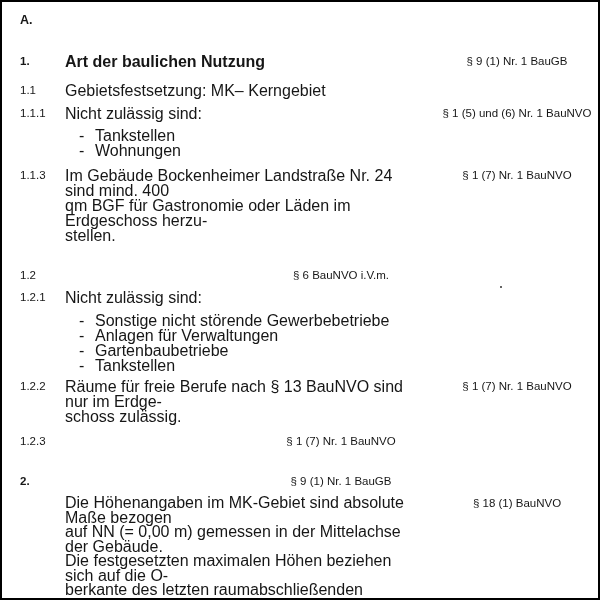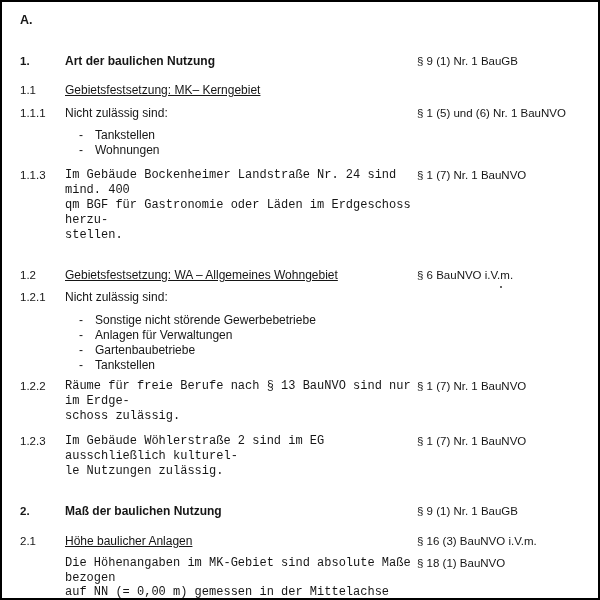--- a/index.html
+++ b/index.html
@@ -15,32 +15,33 @@
   }
   .page { padding: 11px 0 0 18px; }
   .row { display: flex; align-items: flex-start; }
   .num {
     flex: 0 0 45px;
     font-size: 11.5px; line-height: 15px;
     white-space: nowrap;
   }
   .content {
     flex: 0 0 352px;
-    font-size: 12px; line-height: 15px;
+    font-size: 16px; line-height: 15px;
   }
   .ref {
-    margin-left: 0;
+    margin-left: 19px;
     flex: 1 1 auto;
     font-size: 11.5px; line-height: 15px;
     white-space: nowrap;
+    text-align: center;
   }
   .bold { font-weight: bold; }
   .title-row .num, .title-row .content { font-size: 12.5px; font-weight: bold; }
-  .underline { text-decoration: underline; }
-  .pre { white-space: pre-line; font-family: Liberation Mono, monospace; }
+  .underline { }
+  .pre { white-space: pre-line; }
   .para { line-height: 14.5px; }
   .bullet { display: flex; }
   .bullet .dash { flex: 0 0 30px; padding-left: 14px; box-sizing: border-box; }
   .artifact-dot {
     position: absolute; left: 498px; top: 284px;
     width: 2px; height: 2px; background: #333333; border-radius: 50%;
   }
 </style>
 </head>
 <body>
@@ -85,21 +86,20 @@
   <div class="row" style="margin-top:10px">
     <div class="num">1.1.3</div>
     <div class="content pre">Im Gebäude Bockenheimer Landstraße Nr. 24 sind mind. 400
 qm BGF für Gastronomie oder Läden im Erdgeschoss herzu-
 stellen.</div>
     <div class="ref">§ 1 (7) Nr. 1 BauNVO</div>
   </div>
 
   <div class="row" style="margin-top:25px">
     <div class="num">1.2</div>
-    <div class="content"><span class="underline">Gebietsfestsetzung: WA – Allgemeines Wohngebiet</span></div>
     <div class="ref">§ 6 BauNVO i.V.m.</div>
   </div>
 
   <div class="row" style="margin-top:7px">
     <div class="num">1.2.1</div>
     <div class="content">Nicht zulässig sind:</div>
   </div>
 
   <div class="row" style="margin-top:8px">
     <div class="num"></div>
@@ -125,36 +125,28 @@
 
   <div class="row" style="margin-top:6px">
     <div class="num">1.2.2</div>
     <div class="content pre">Räume für freie Berufe nach § 13 BauNVO sind nur im Erdge-
 schoss zulässig.</div>
     <div class="ref">§ 1 (7) Nr. 1 BauNVO</div>
   </div>
 
   <div class="row" style="margin-top:10px">
     <div class="num">1.2.3</div>
-    <div class="content pre">Im Gebäude Wöhlerstraße 2 sind im EG ausschließlich kulturel-
-le Nutzungen zulässig.</div>
     <div class="ref">§ 1 (7) Nr. 1 BauNVO</div>
   </div>
 
   <div class="row" style="margin-top:25px">
     <div class="num bold">2.</div>
-    <div class="content bold">Maß der baulichen Nutzung</div>
     <div class="ref">§ 9 (1) Nr. 1 BauGB</div>
   </div>
 
-  <div class="row" style="margin-top:15px">
-    <div class="num">2.1</div>
-    <div class="content"><span class="underline">Höhe baulicher Anlagen</span></div>
-    <div class="ref">§ 16 (3) BauNVO i.V.m.</div>
-  </div>
 
   <div class="row" style="margin-top:7px">
     <div class="num"></div>
     <div class="content pre para">Die Höhenangaben im MK-Gebiet sind absolute Maße bezogen
 auf NN (= 0,00 m) gemessen in der Mittelachse der Gebäude.
 Die festgesetzten maximalen Höhen beziehen sich auf die O-
 berkante des letzten raumabschließenden Bauteils, wobei die
 notwendige Technik in die Gebäudehülle zu integrieren ist. Eine
 Überschreitung der Höhen für sonstige untergeordnete techni-
 sche Bauteile kann ausnahmsweise zugelassen werden.</div>

